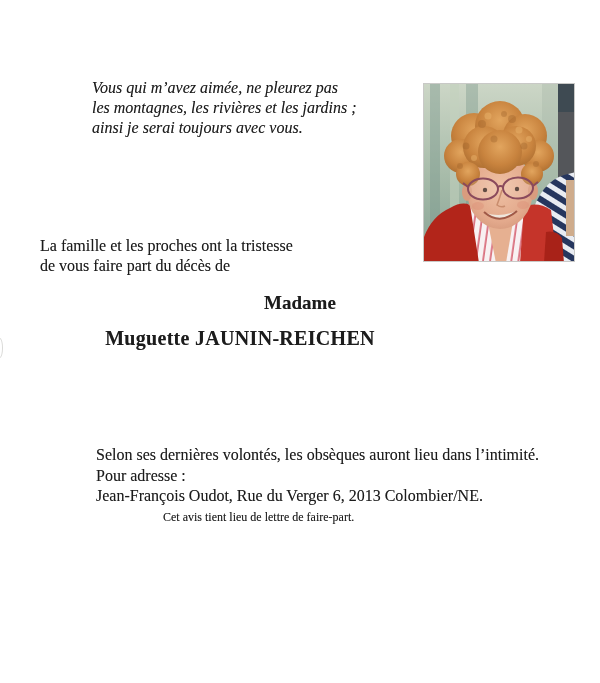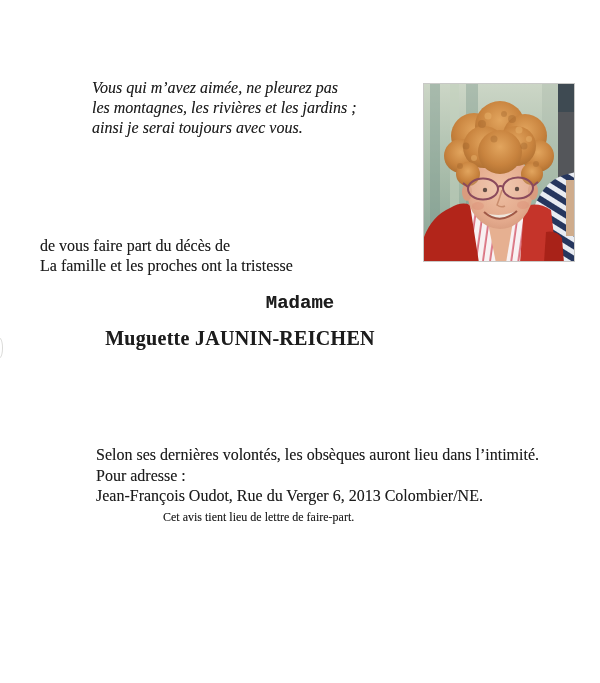--- a/index.html
+++ b/index.html
@@ -49,21 +49,20 @@
   }
 
   
   .title-madame {
     position: absolute;
     left: 0; top: 292px;
     width: 600px;
     text-align: center;
     font-weight: bold;
     font-size: 19px;
-    font-family: Liberation Mono, monospace;
   }
   .deceased-name {
     position: absolute;
     left: 0; top: 327px;
     width: 480px;
     text-align: center;
     font-weight: bold;
     font-size: 20px;
     letter-spacing: 0.3px;
   }
@@ -216,22 +215,22 @@
         <ellipse cx="59" cy="105" rx="15" ry="10.5"></ellipse>
         <ellipse cx="94" cy="104" rx="15" ry="10.5"></ellipse>
       </g>
       <path d="M74 103 Q76.5 101 79 103" fill="none" stroke="#8a4a5c" stroke-width="2"></path>
       <path d="M44 103 L39 99" stroke="#8a4a5c" stroke-width="2"></path>
       <path d="M109 102 L114 98" stroke="#8a4a5c" stroke-width="2"></path>
     </svg>
   </div>
 
   <div class="intro txt">
+    <div>La famille et les proches ont la tristesse</div>
     <div>de vous faire part du décès de</div>
-    <div>La famille et les proches ont la tristesse</div>
   </div>
 
   <div class="title-madame txt">Madame</div>
   <div class="deceased-name txt">Muguette JAUNIN-REICHEN</div>
 
 
   <div class="details txt">
     <div>Selon ses dernières volontés, les obsèques auront lieu dans l’intimité.</div>
     <div>Pour adresse :</div>
     <div>Jean-François Oudot, Rue du Verger 6, 2013 Colombier/NE.</div>

